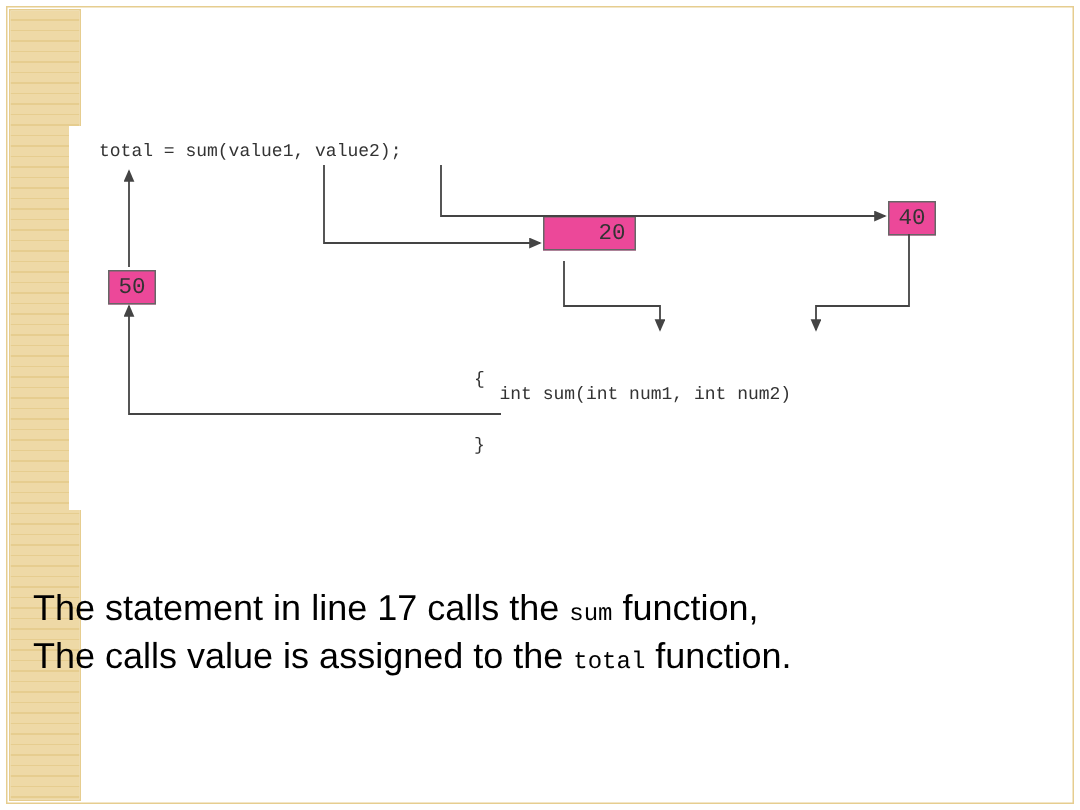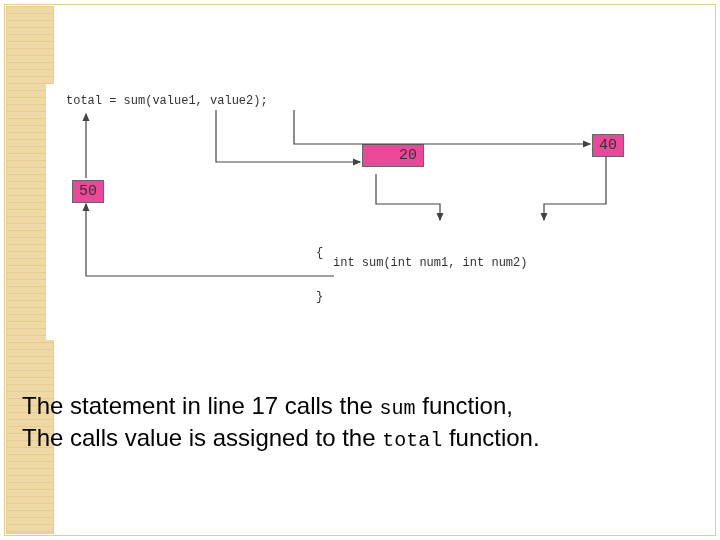--- a/index.html
+++ b/index.html
@@ -56,21 +56,21 @@
     position: absolute;
     left: 22px; top: 390px;
     width: 670px;
     font-size: 24px;
     line-height: 1.35;
     color: #000;
     font-family: Arial, Helvetica, sans-serif;
   }
   .mono {
     font-family: "Courier New", Courier, monospace;
-    font-size: 20px;
+    font-size: 16px;
     margin-top: 32px;
   }
   svg.flow {
     position: absolute;
     left: 0; top: 0;
     width: 632px; height: 256px;
     overflow: visible;
     pointer-events: none;
   }
 </style>

